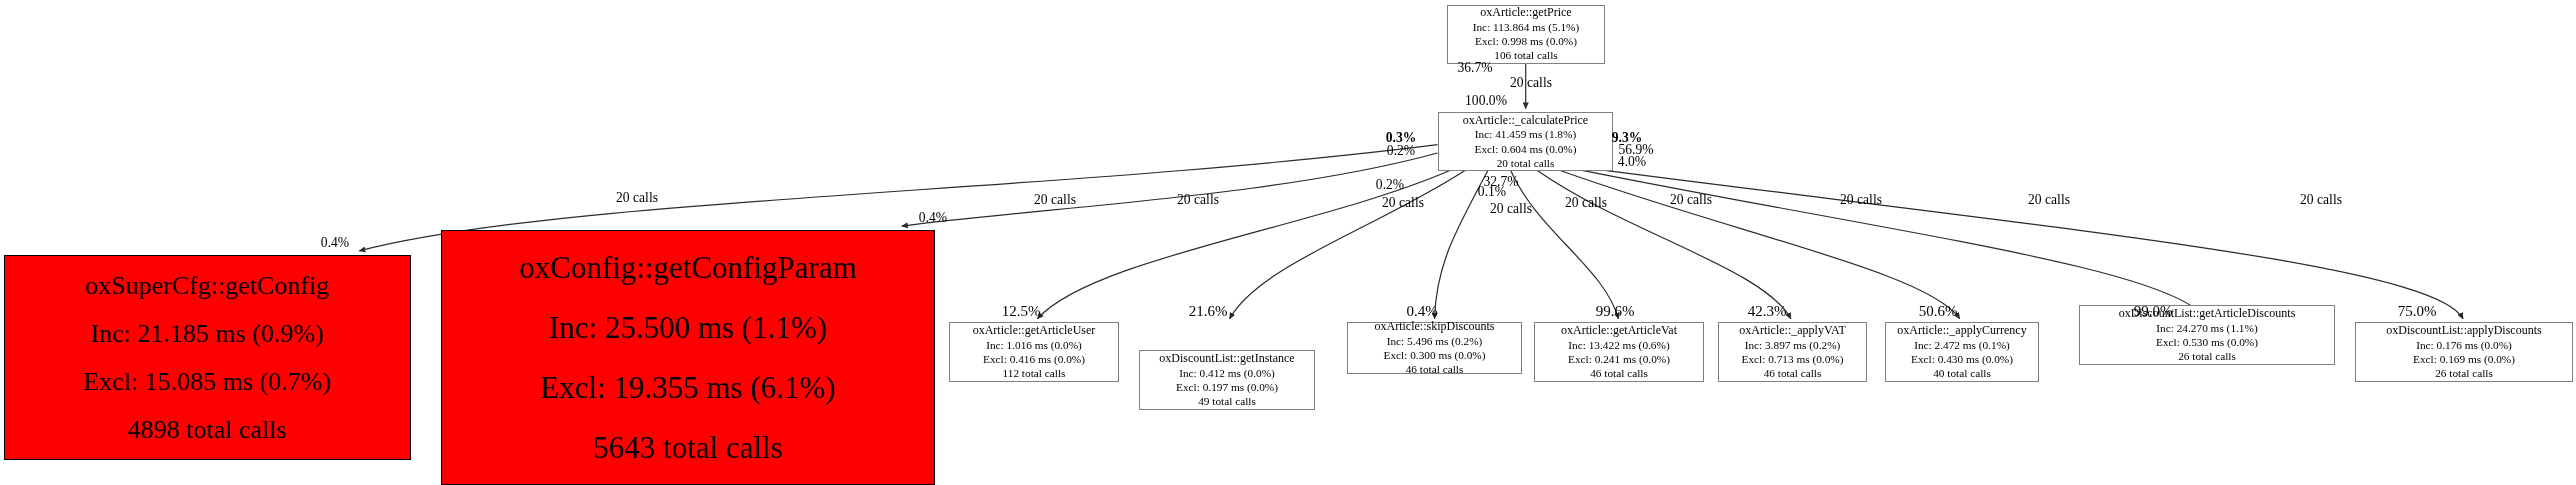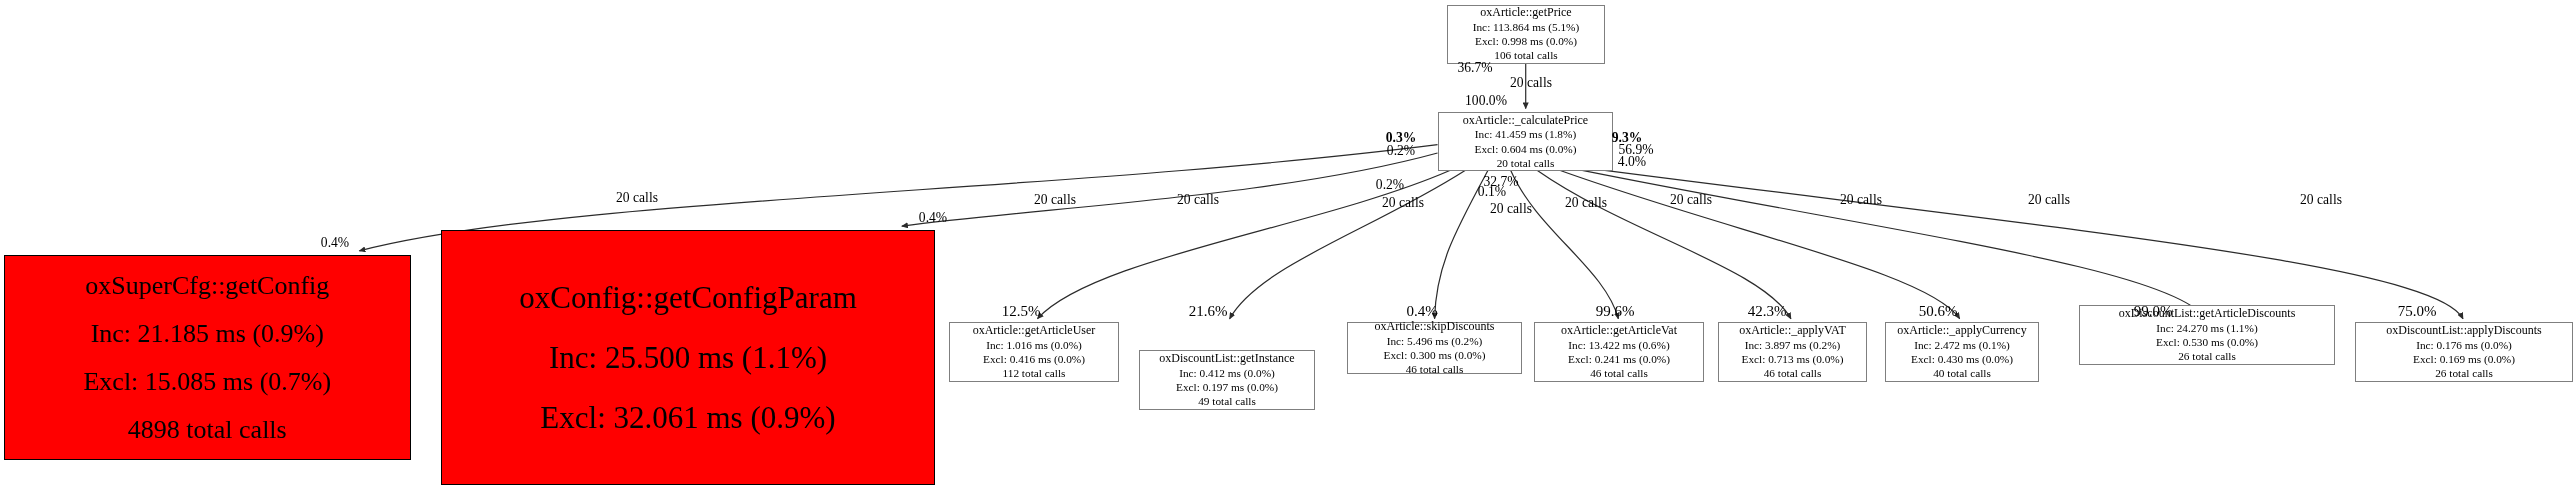--- a/index.html
+++ b/index.html
@@ -80,21 +80,22 @@
   <div class="node red red1" style="left:3.8px;top:255px;width:407px;height:205px;">
     <div class="ln t">oxSuperCfg::getConfig</div>
     <div class="ln">Inc: 21.185 ms (0.9%)</div>
     <div class="ln">Excl: 15.085 ms (0.7%)</div>
     <div class="ln">4898 total calls</div>
   </div>
 
   <div class="node red red2" style="left:441px;top:230px;width:494px;height:255px;">
     <div class="ln t">oxConfig::getConfigParam</div>
     <div class="ln">Inc: 25.500 ms (1.1%)</div>
-    <div class="ln">Excl: 32.061 ms (0.9%)</div>
+    <div class="ln">Excl: 19.355 ms (6.1%)</div>
+    <div class="ln">5643 total calls</div>
   </div>
 
   <div class="node small" style="left:949px;top:322px;width:170px;height:60px;">
     <div class="ln t">oxArticle::getArticleUser</div>
     <div class="ln">Inc: 1.016 ms (0.0%)</div>
     <div class="ln">Excl: 0.416 ms (0.0%)</div>
     <div class="ln">112 total calls</div>
   </div>
 
   <div class="node small" style="left:1139px;top:322px;width:176px;height:60px;margin-top:28px;">

